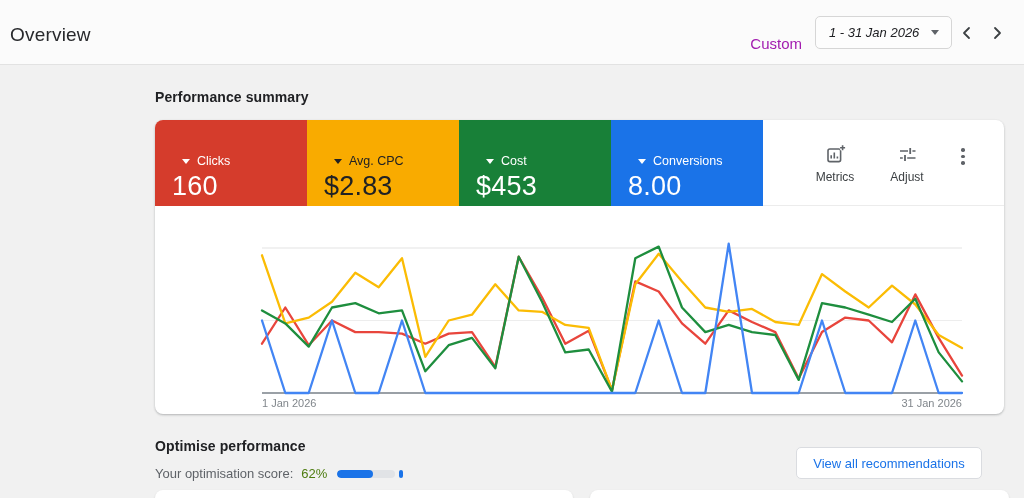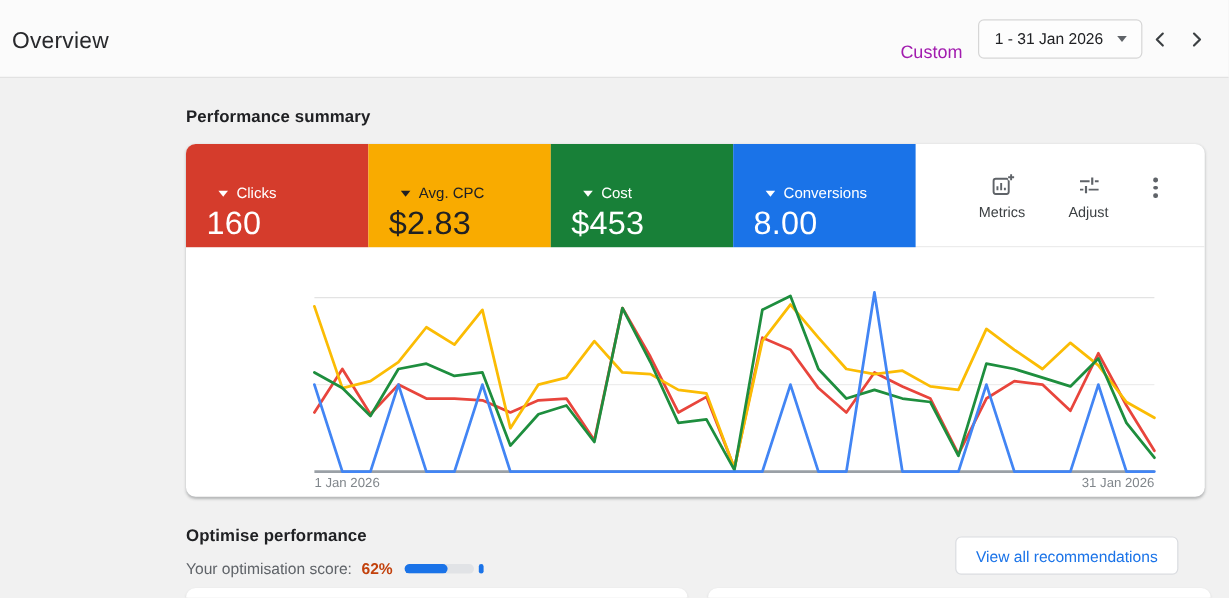--- a/index.html
+++ b/index.html
@@ -9,21 +9,21 @@
 
   
   .topbar { position:absolute; top:0; left:0; width:1024px; height:65px; background:#fbfbfb; border-bottom:1px solid #e2e2e2; }
   .page-title { position:absolute; left:10px; top:24px; font-size:19px; font-weight:400; color:#28292c; letter-spacing:.2px; }
   .campaign-pill { position:absolute; left:98px; top:11px; background:#fff; border:1px solid #ebebeb; border-radius:8px; box-shadow:0 1px 3px rgba(0,0,0,.13); padding:5px 14px 6px 12px; cursor:pointer; }
   .campaign-pill .pill-label { font-size:11px; color:#5f6368; margin-bottom:1px; }
   .campaign-pill .pill-row { display:flex; align-items:center; gap:7px; }
   .campaign-pill .pill-row .name { font-size:14px; color:#202124; white-space:nowrap; }
   .date-area { position:absolute; right:12px; top:0; height:65px; display:flex; align-items:center; }
   .date-mode { font-size:15px; color:#a21caf; margin-right:13px;margin-top:22px; }
-  .date-btn { display:flex; align-items:center; justify-content:space-between; width:137px; height:33px; padding:0 12px 0 13px; background:#fdfdfd; border:1px solid #d6d6d6; border-radius:5px; font-size:13px; color:#202124; cursor:pointer; font-family:inherit; }
+  .date-btn { display:flex; align-items:center; justify-content:space-between; width:137px; height:33px; padding:0 12px 0 13px; background:#fdfdfd; border:1px solid #d6d6d6; border-radius:5px; font-size:13px; color:#202124; cursor:pointer; font-family:inherit;font-style:italic; }
   .caret { width:0; height:0; border-left:4px solid transparent; border-right:4px solid transparent; border-top:5px solid #5f6368; display:inline-block; }
   .nav-chev { background:none; border:none; cursor:pointer; width:30px; height:34px; display:flex; align-items:center; justify-content:center; }
   .nav-chev:first-of-type { margin-left:8px; }
 
   
   .sec-title { position:absolute; left:155px; font-size:14px; font-weight:700; color:#202124; letter-spacing:.1px; }
 
   
   .summary-card { position:absolute; left:155px; top:120px; width:849px; height:294px; background:#fff; border-radius:8px; box-shadow:0 1px 2px rgba(60,64,67,.25), 0 1px 3px rgba(60,64,67,.1); overflow:hidden; }
   .chips-row { display:flex; height:86px; border-bottom:1px solid #ececec; }
@@ -39,21 +39,21 @@
 
   
   .chart-wrap { position:absolute; left:75px; top:60px; width:700px; height:220px;margin-left:32px; }
   .chart-svg { position:absolute; left:0; top:60px; width:700px; height:160px; overflow:visible; }
   .axis-label { position:absolute; top:217px; font-size:11px; color:#80868b; }
   .axis-label.left { left:0; }
   .axis-label.right { right:0; }
 
   
   .score-row { position:absolute; left:155px; top:466px; display:flex; align-items:center; font-size:13px; color:#5f6368; }
-  .score-value { color:#c2410c; margin-left:8px;font-weight:bold; }
+  .score-value { color:#4d7c0f; margin-left:8px; }
   .score-bar { width:58px; height:8px; border-radius:4px; background:#e1e3e6; margin-left:10px; overflow:hidden; }
   .score-fill { height:100%; border-radius:4px; background:#1a73e8; }
   .score-dot { width:4px; height:8px; border-radius:2px; background:#1a73e8; margin-left:4px; }
   .recommend-btn { position:absolute; left:796px; top:447px; width:186px; height:32px; background:#fff; border:1px solid #dadce0; border-radius:5px; color:#1a73e8; font-size:13px; font-weight:500; cursor:pointer; font-family:inherit; }
 
   .peek-card { position:absolute; top:490px; height:10px; background:#fff; border-radius:8px 8px 0 0; box-shadow:0 1px 2px rgba(60,64,67,.2); }
   .peek-card.one { left:155px; width:418px; }
   .peek-card.two { left:590px; width:419px; }
 </style>
 </head>

